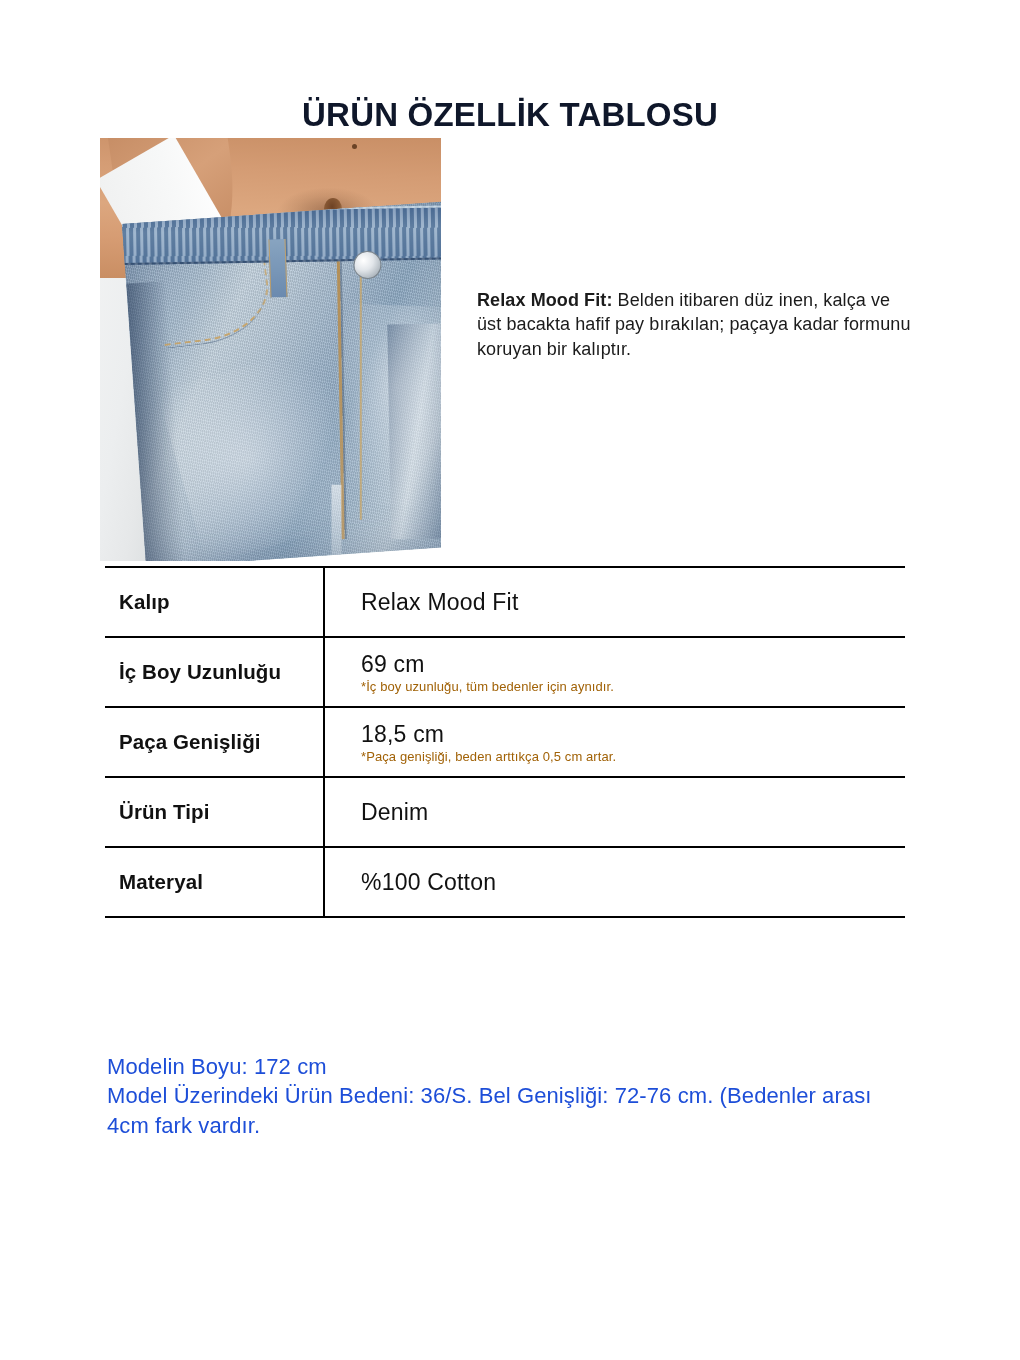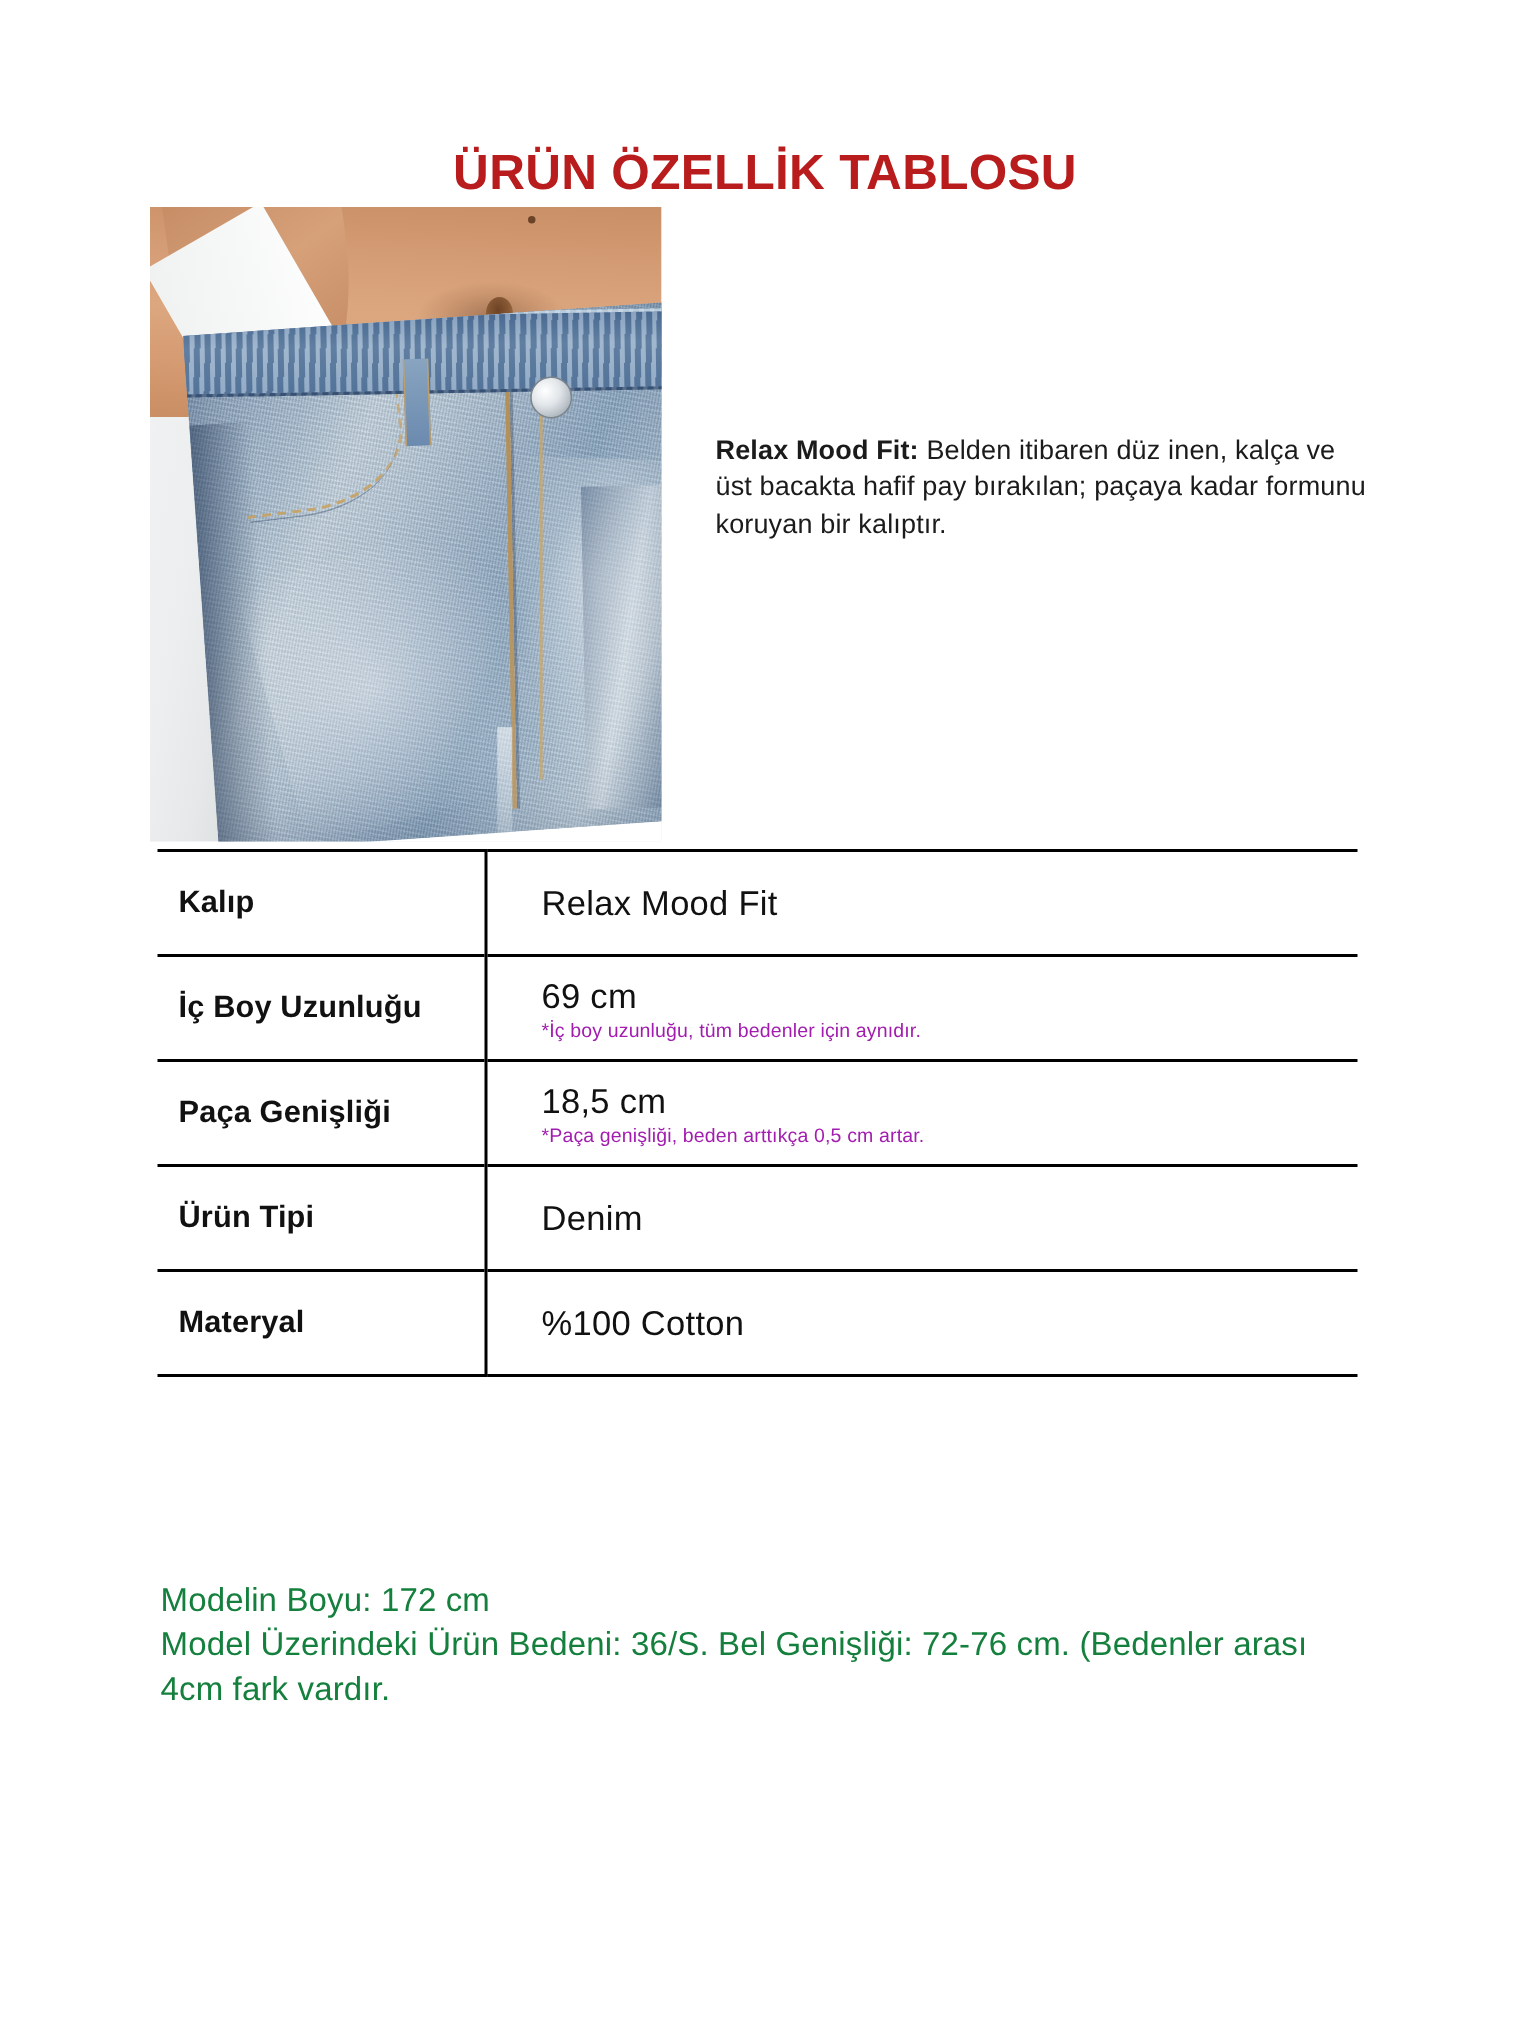--- a/index.html
+++ b/index.html
@@ -19,21 +19,21 @@
   
   .page-title {
     position: absolute;
     left: 0;
     top: 96px;
     width: 1020px;
     text-align: center;
     font-size: 33px;
     font-weight: bold;
     letter-spacing: 0.2px;
-    color: #b91c1c;
+    color: #0f172a;
   }
 
   
   .product-photo {
     position: absolute;
     left: 100px;
     top: 138px;
     width: 341px;
     height: 423px;
     overflow: hidden;
@@ -240,32 +240,32 @@
   .spec-table td.value {
     padding-left: 36px;
     font-size: 23px;
     letter-spacing: 0.2px;
   }
   .value .note {
     display: block;
     font-size: 13px;
     letter-spacing: 0.1px;
     margin-top: 1px;
-    color: #a21caf;
+    color: #a16207;
   }
 
   
   .model-info {
     position: absolute;
     left: 107px;
     top: 1052px;
     width: 790px;
     font-size: 22px;
     line-height: 1.33;
-    color: #15803d;
+    color: #1d4ed8;
     letter-spacing: 0.1px;
   }
   .model-info div { white-space: normal; }
 </style>
 </head>
 <body>
 
 <div class="page-title">ÜRÜN ÖZELLİK TABLOSU</div>
 
 <div class="product-photo">

